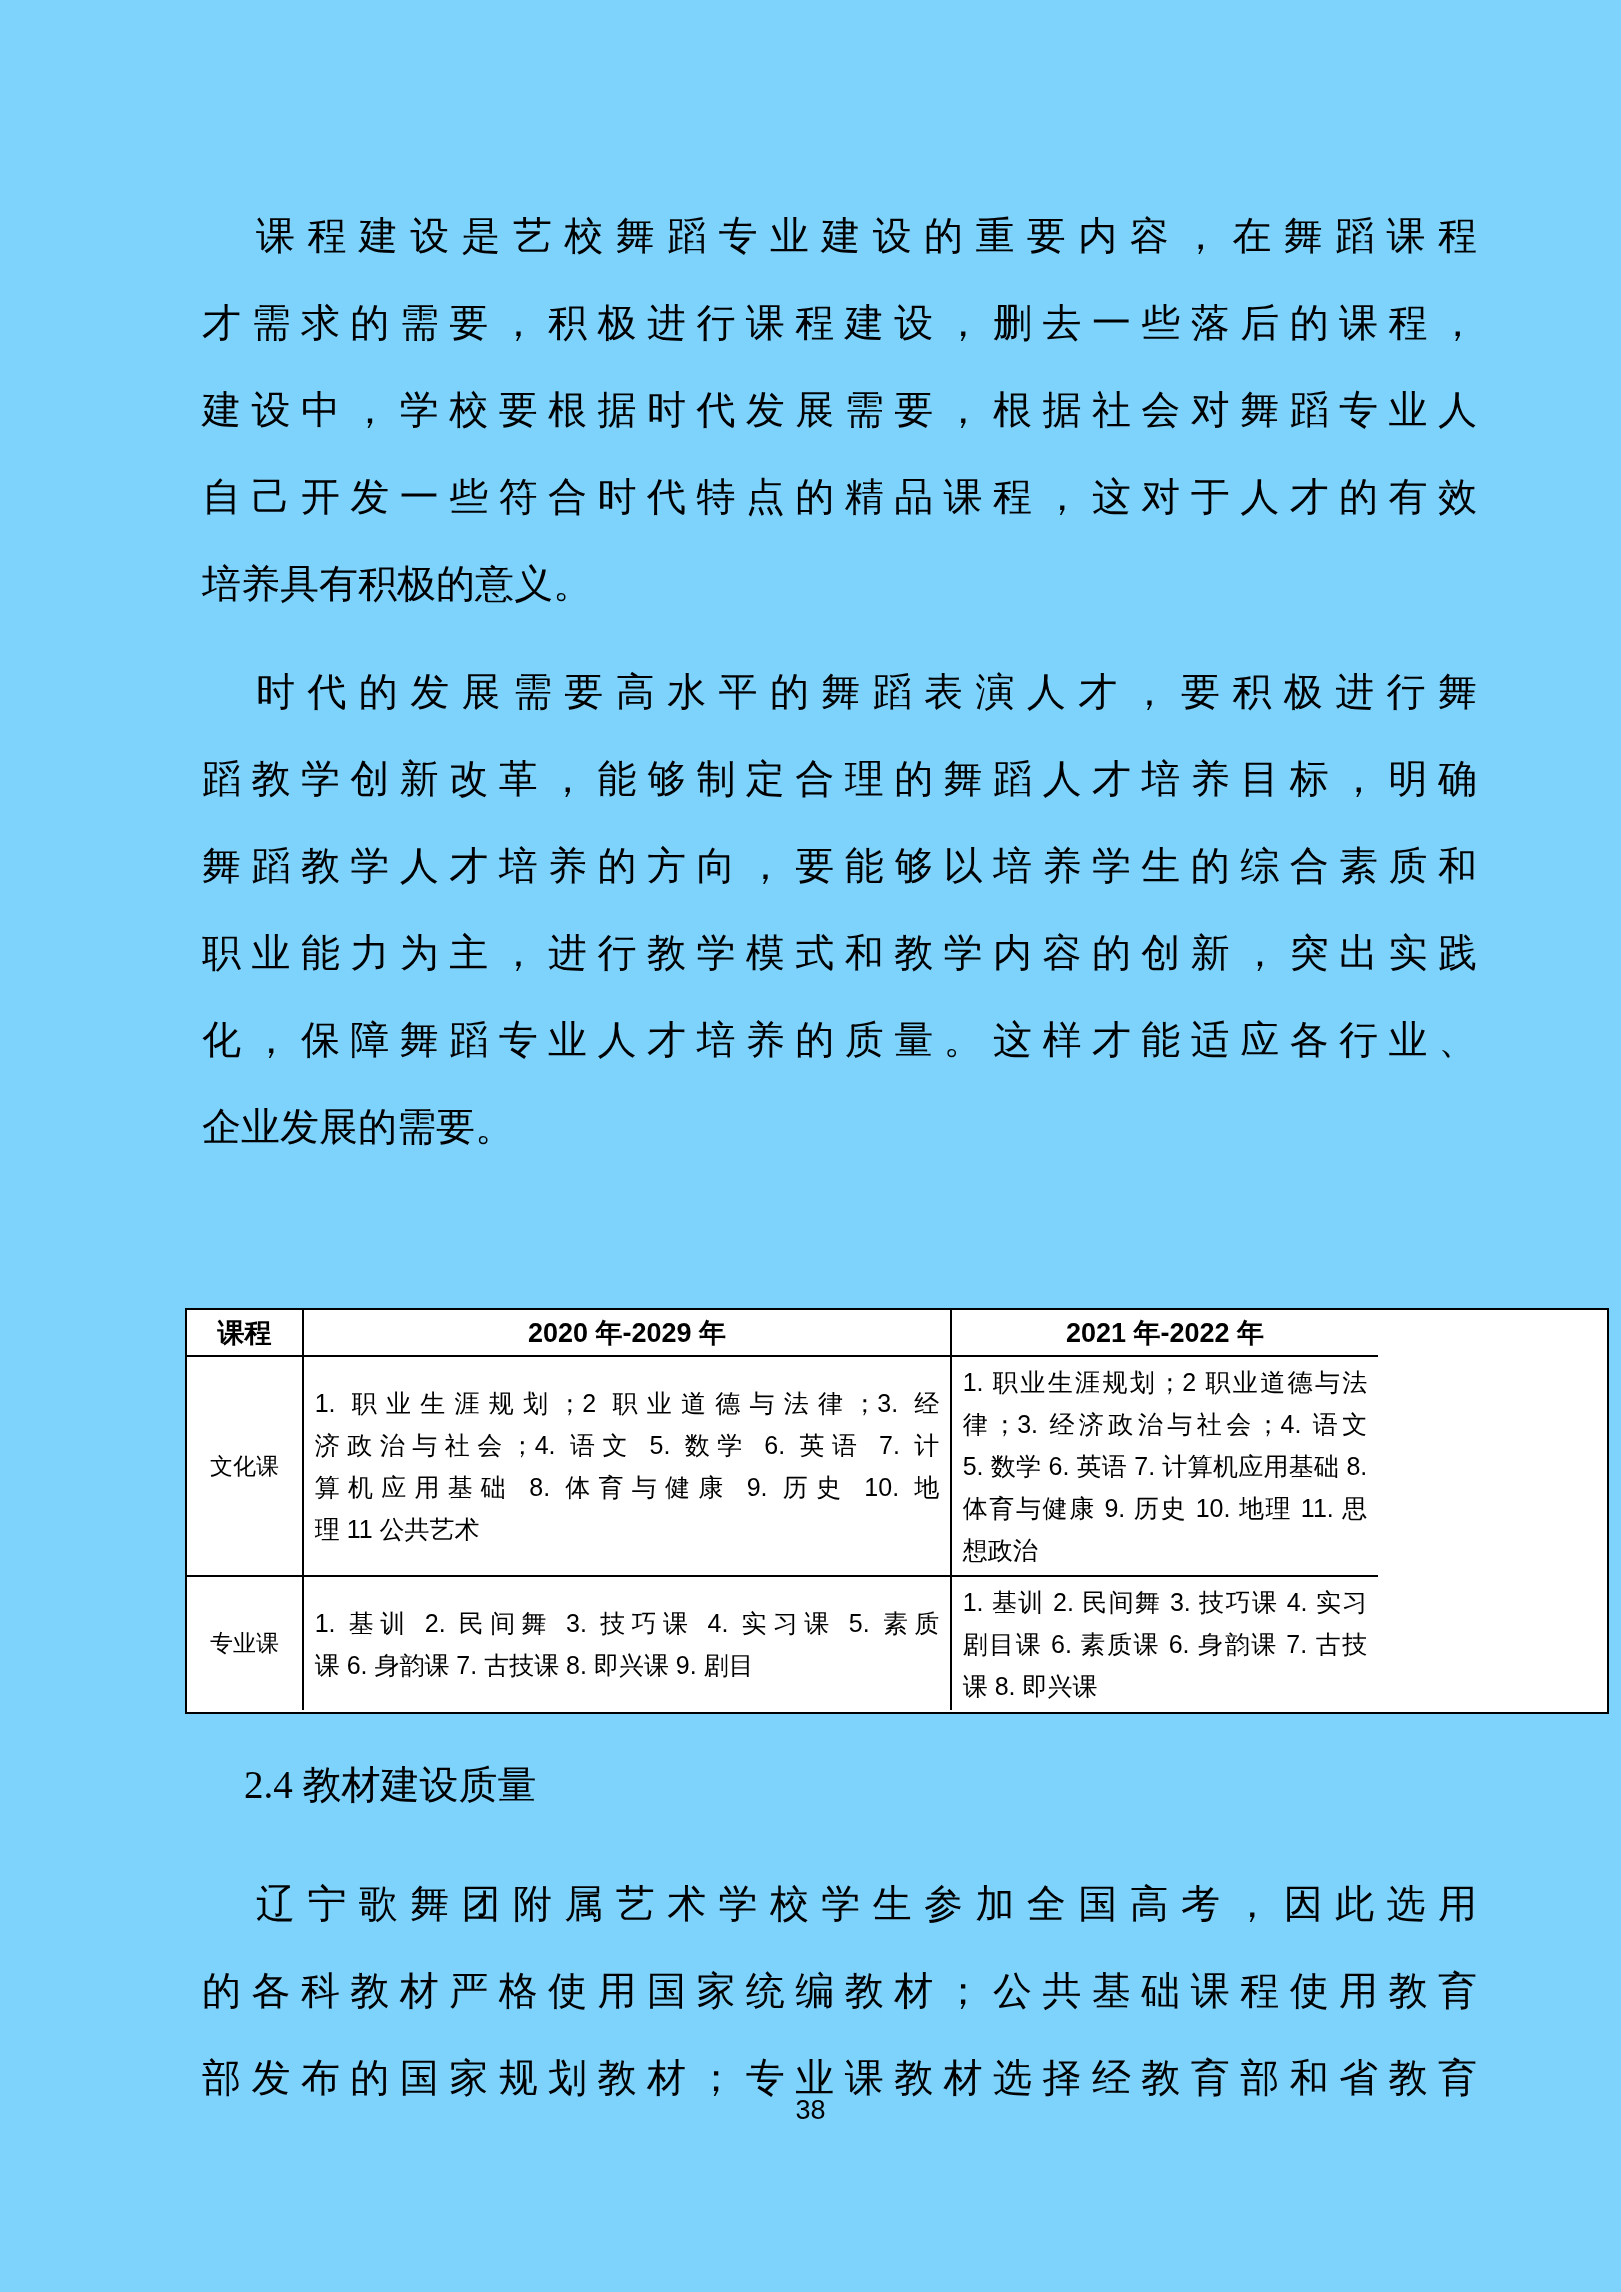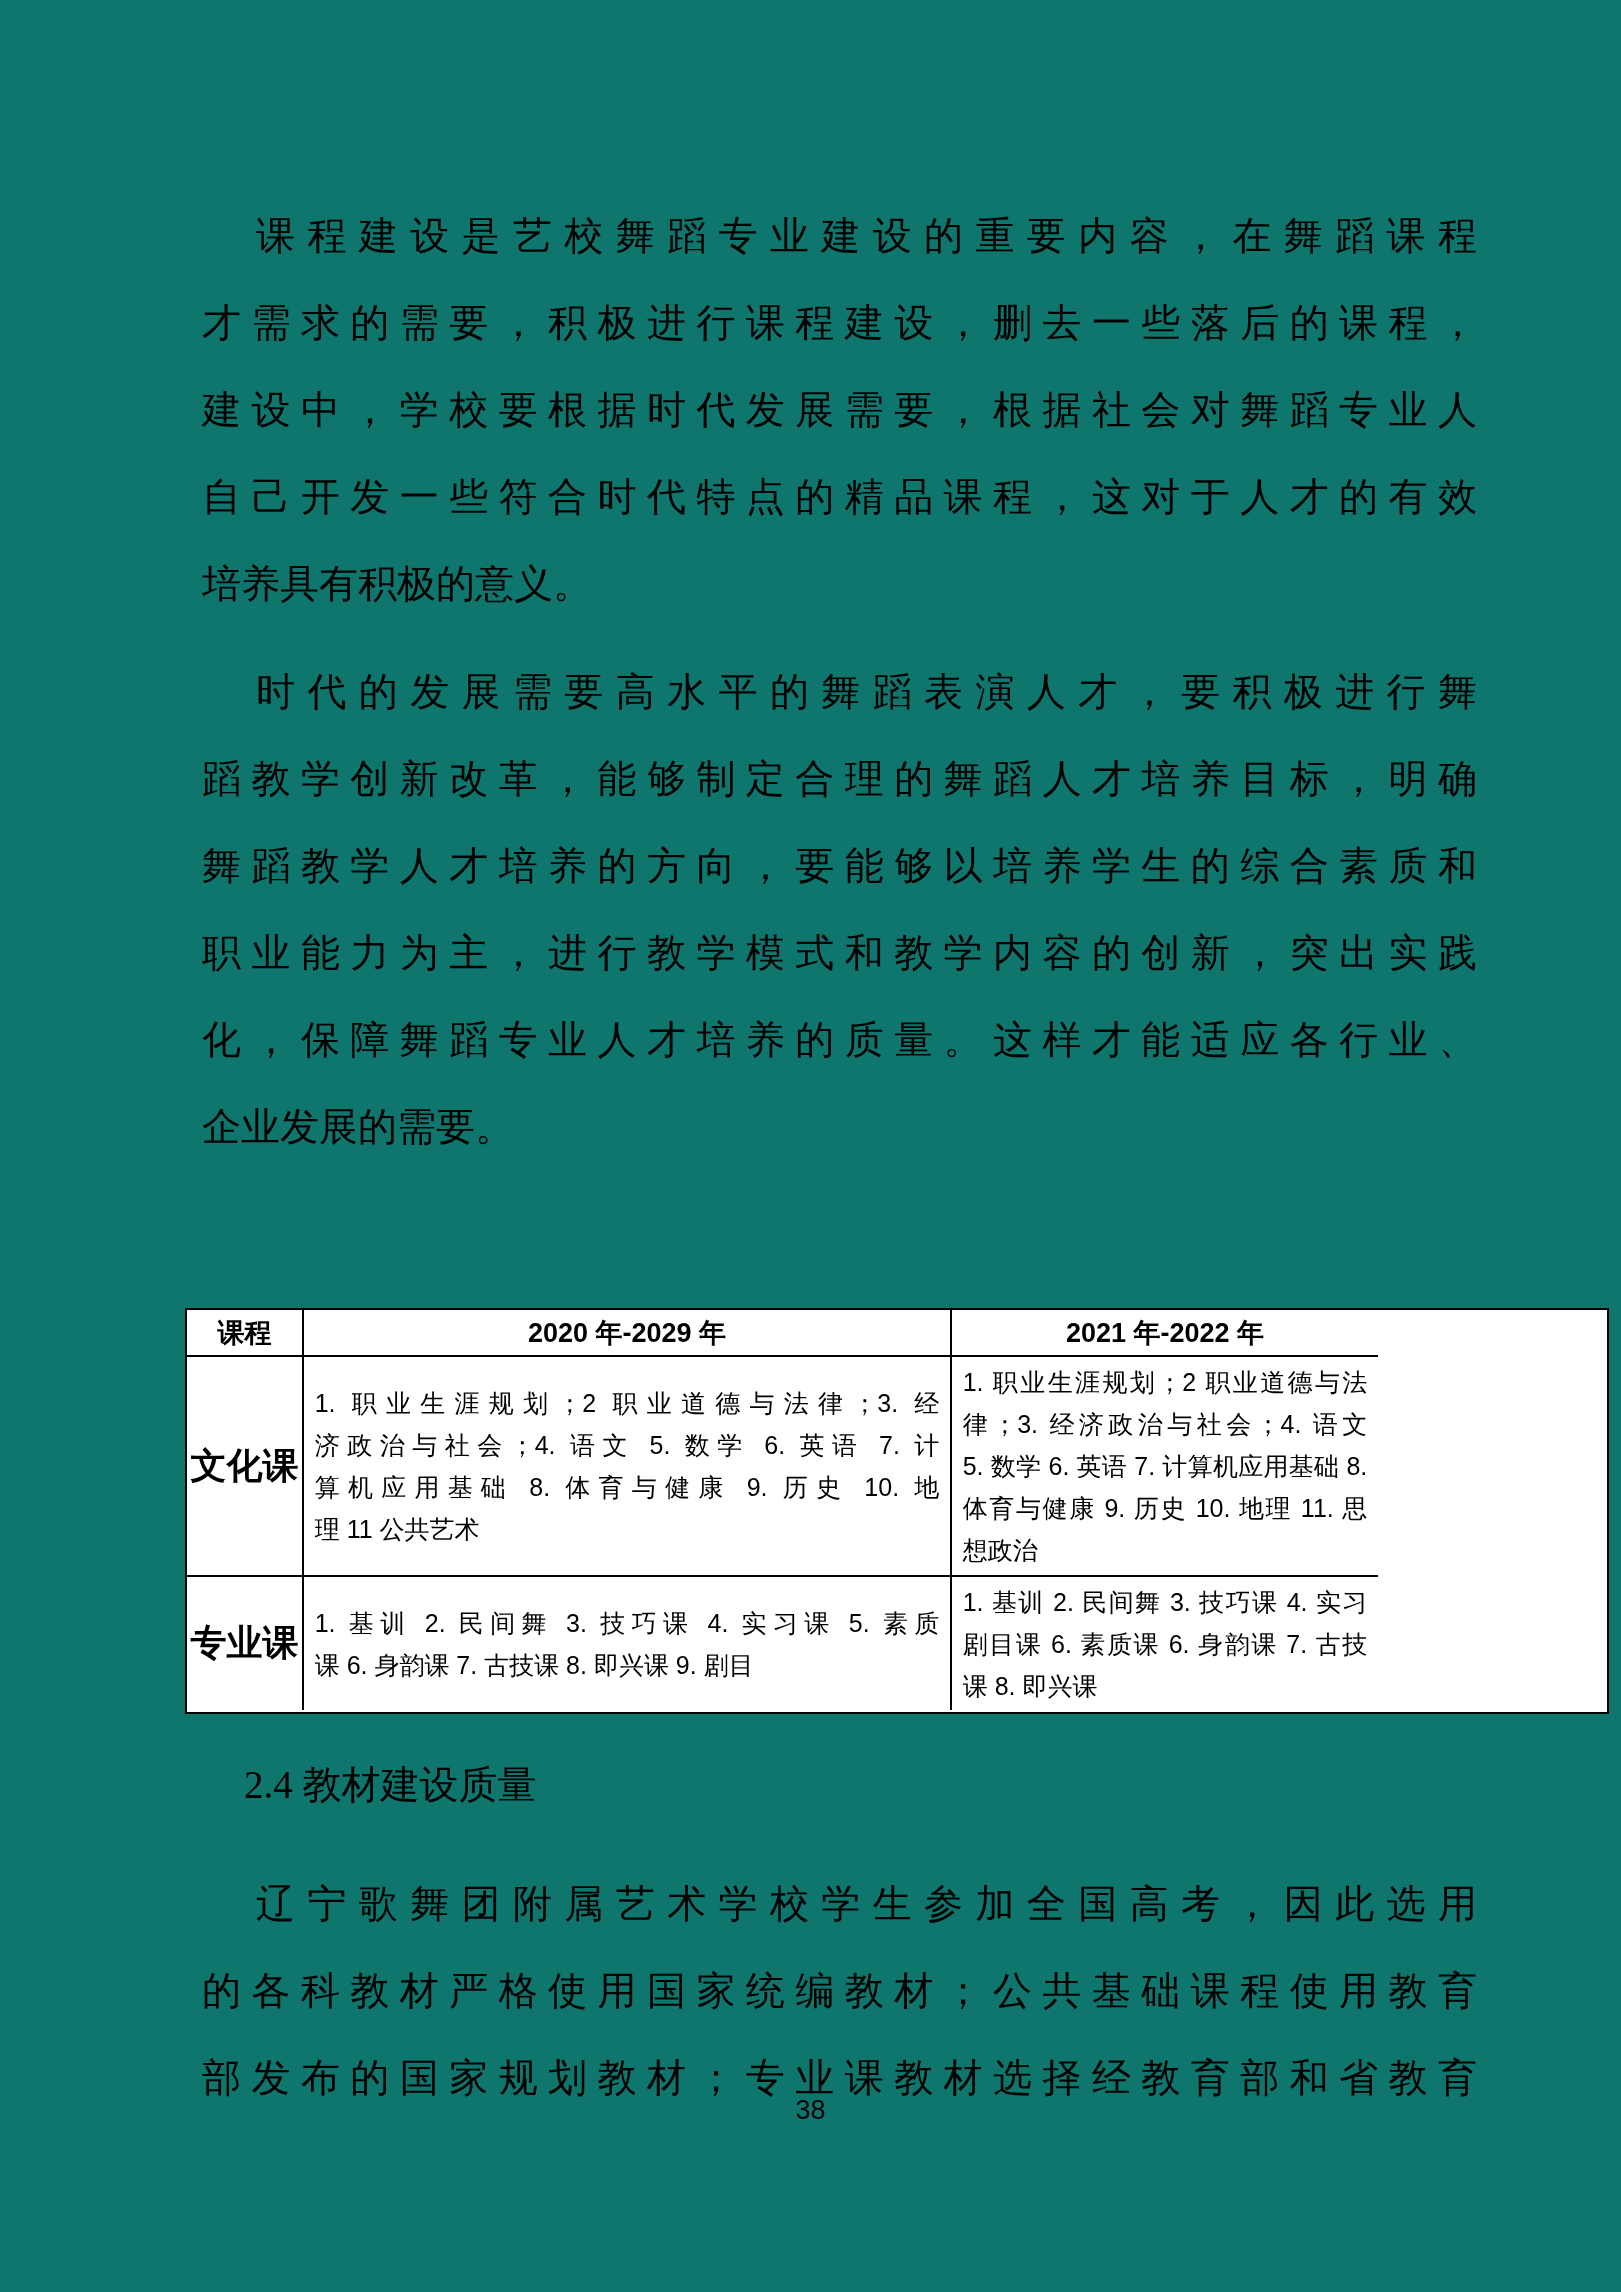--- a/index.html
+++ b/index.html
@@ -1,18 +1,18 @@
 <!DOCTYPE html>
 <html style="font-size:14.3px"><head>
 <meta charset="utf-8">
 <style>
   * { margin:0; padding:0; box-sizing:border-box; }
   html,body { background:#fff; }
   .page {
-    position:relative; width:1621px; height:2293px; background:#0f766e;
+    position:relative; width:1621px; height:2293px; background:#7dd3fc;
     color:#000; overflow:hidden;
   }
   
   .body-par {
     position:absolute; left:202px; width:1275px;
     font-family:"Liberation Serif","DejaVu Serif",serif;
     font-size:39px; line-height:87px; color:#000;
   }
   .bl { text-align:justify; text-align-last:justify; text-justify:inter-character; }
   .bl.first { padding-left:54px; }
@@ -37,21 +37,21 @@
     grid-template-rows:47px 220px 133px;
     font-family:"Liberation Sans","DejaVu Sans",sans-serif; color:#000;
     background:#fff;
   }
   .c  { border-right:2.7px solid #000; border-bottom:2.7px solid #000; min-width:0; }
   .nbr { border-right:none; }
   .nbb { border-bottom:none; }
   .hc { display:flex; align-items:center; justify-content:center;
         font-weight:bold; font-size:27px; }
   .lc { display:flex; align-items:center; justify-content:center;
-        font-weight:bold; font-size:36px; }
+        font-weight:normal; font-size:23px; }
   .cc { display:flex; flex-direction:column; justify-content:center;
         padding:0 10.7px; font-size:25px; line-height:42px; }
   .cl { text-align:justify; text-align-last:justify; text-justify:inter-character; }
   .cl.last { text-align-last:left; }
   .pagenum {
     position:absolute; left:0; top:2092px; width:1621px; text-align:center;
     font-family:"Liberation Sans","DejaVu Sans",sans-serif;
     font-size:27px; line-height:36px; color:#000;
   }
 </style>

